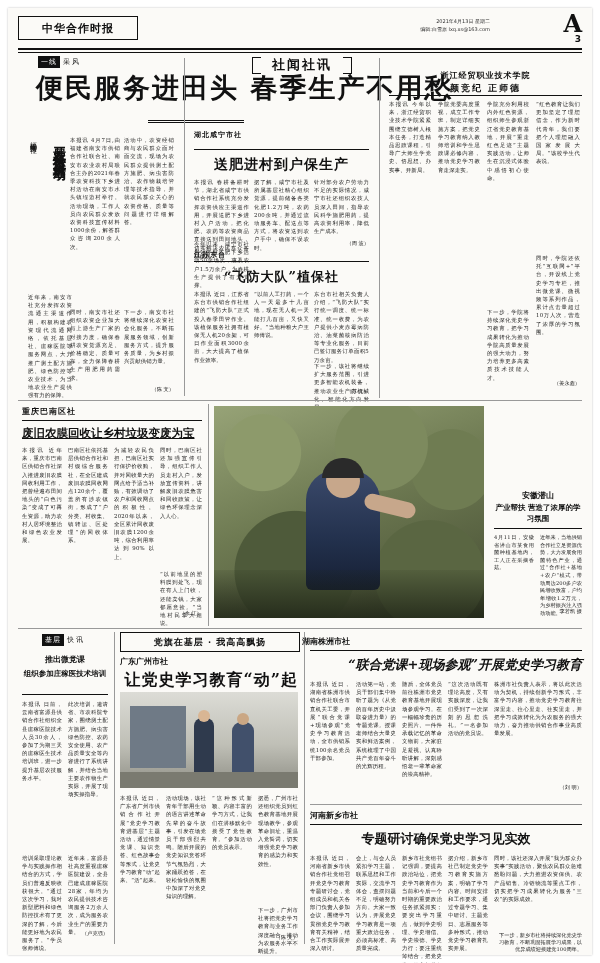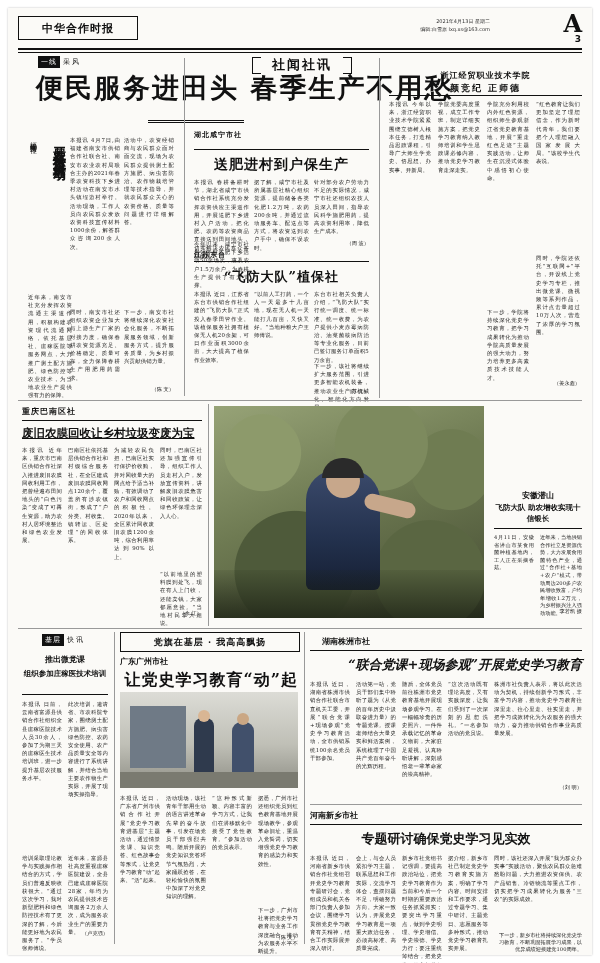--- a/index.html
+++ b/index.html
@@ -250,21 +250,21 @@
         radial-gradient(circle at 80% 80%, #5a6642 0 55px, transparent 56px),
         linear-gradient(160deg,#97a377 0%,#6e7a52 45%,#454d33 100%);"></div>
       <div style="position:absolute;left:92px;top:64px;width:74px;height:120px;background:linear-gradient(180deg,#3b4a6b 0%,#22304c 60%,#161f33 100%);border-radius:30px 30px 6px 6px;"></div>
       <div style="position:absolute;left:112px;top:58px;width:34px;height:34px;border-radius:50%;background:#c7a78b;"></div>
       <div style="position:absolute;left:108px;top:52px;width:42px;height:20px;border-radius:20px 20px 0 0;background:#2a2a2a;"></div>
       <div style="position:absolute;left:150px;top:92px;width:52px;height:16px;border-radius:8px;background:#c7a78b;transform:rotate(14deg);"></div>
       <div style="position:absolute;left:0;top:164px;width:270px;height:48px;background:linear-gradient(180deg,rgba(30,36,22,.1),rgba(25,30,18,.75));"></div>
     </div>
 
     <div class="sec-title" style="position:absolute;left:486px;top:482px;width:88px;text-align:center;font-size:8px;">安徽潜山</div>
-    <div class="sec-title" style="position:absolute;left:486px;top:494px;width:88px;text-align:center;font-size:7.5px;line-height:11px;">飞防大队 助农增收实现十信银长</div>
+    <div class="sec-title" style="position:absolute;left:486px;top:494px;width:88px;text-align:center;font-size:7.5px;line-height:11px;">产业帮扶 营造了浓厚的学习氛围</div>
     <div class="mini-rule" style="left:486px;top:520px;width:88px;"></div>
     <div class="cap" style="position:absolute;left:486px;top:526px;width:40px;height:70px;">
       <span>4月11日，安徽省潜山市某食用菌种植基地内，工人正在采摘香菇。</span>
     </div>
     <div class="cap" style="position:absolute;left:532px;top:526px;width:42px;height:70px;">
       <span>近年来，当地供销合作社立足资源优势，大力发展食用菌特色产业，通过“合作社+基地+农户”模式，带动周边200多户农民增收致富，户均年增收1.2万元，为乡村振兴注入强劲动能。</span>
     </div>
     <div class="sig" style="position:absolute;left:486px;top:600px;width:88px;">李若凯  摄</div>
 
     <div class="hrule" style="left:10px;top:620px;width:564px;"></div>
@@ -321,21 +321,21 @@
     <div class="body" style="position:absolute;left:250px;top:786px;width:40px;height:110px;">
       <span>据悉，广州市社还组织党员到红色教育基地开展现场教学，参观革命旧址，重温入党誓词，切实增强党史学习教育的感染力和实效性。</span>
     </div>
     <div class="body" style="position:absolute;left:250px;top:898px;width:40px;height:26px;">
       <span>下一步，广州市社将把党史学习教育与业务工作深度融合，推动为农服务水平不断提升。</span>
     </div>
     <div class="sig" style="position:absolute;left:250px;top:926px;width:40px;">（陈  文）</div>
 
     <div class="col-rule" style="left:296px;top:624px;height:312px;"></div>
 
-    <div class="sec-title" style="position:absolute;left:314px;top:628px;font-size:8px;">湖南株洲市社</div>
+    <div class="sec-title" style="position:absolute;left:294px;top:628px;font-size:8px;">湖南株洲市社</div>
     <div class="mini-rule" style="left:302px;top:642px;width:272px;"></div>
     <div class="sec-title" style="position:absolute;left:302px;top:648px;width:272px;text-align:right;font-size:13px;letter-spacing:0px;font-style:italic;">“联合党课+现场参观”开展党史学习教育</div>
 
     <div class="body" style="position:absolute;left:302px;top:672px;width:40px;height:118px;">
       <span>本报讯  近日，湖南省株洲市供销合作社联合市直机关工委，开展“联合党课+现场参观”党史学习教育活动，全市供销系统100余名党员干部参加。</span>
     </div>
     <div class="body" style="position:absolute;left:348px;top:672px;width:40px;height:118px;">
       <span>活动第一站，党员干部们集中聆听了题为《从党的百年历史中汲取奋进力量》的专题党课。授课老师结合大量史实和鲜活案例，系统梳理了中国共产党百年奋斗的光辉历程。</span>
     </div>
     <div class="body" style="position:absolute;left:394px;top:672px;width:40px;height:118px;">

